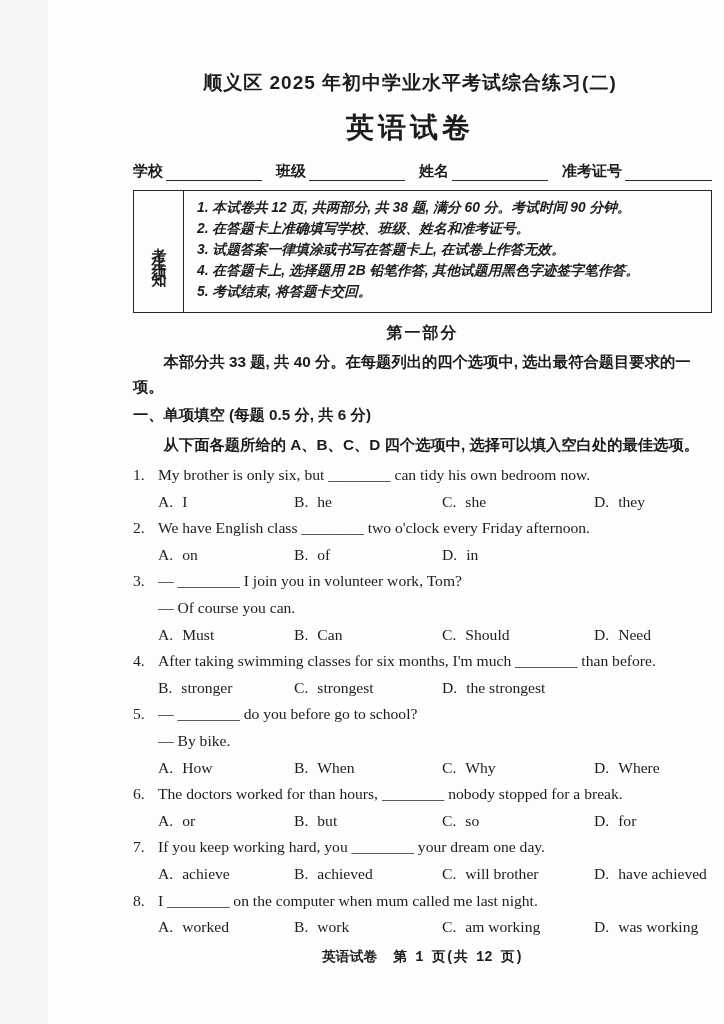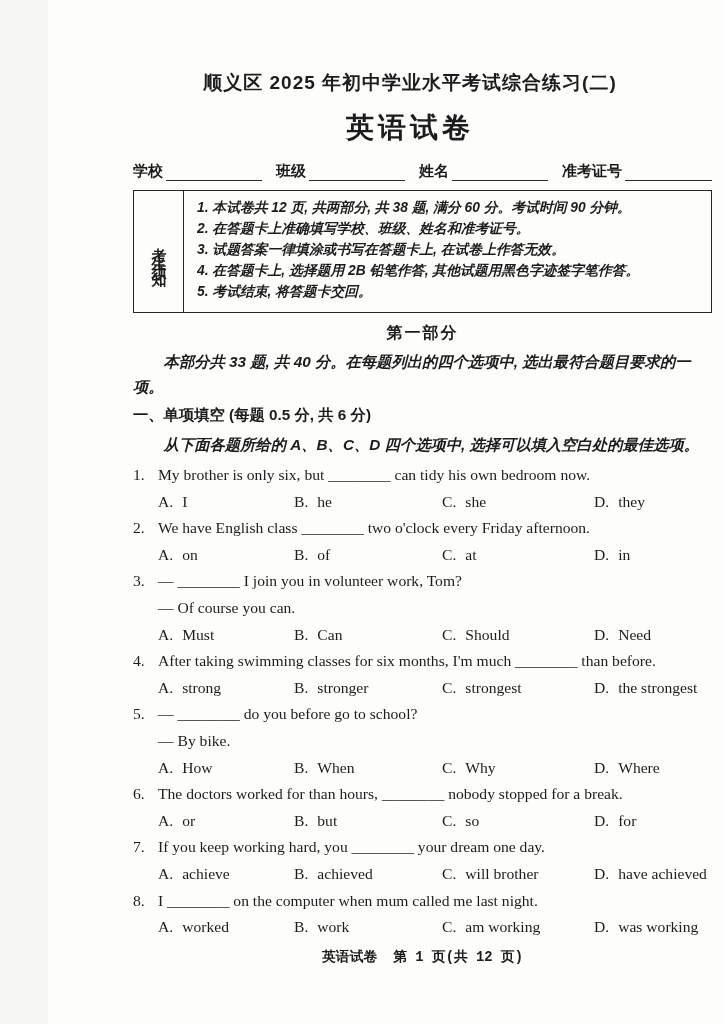--- a/index.html
+++ b/index.html
@@ -105,21 +105,20 @@
     font-size:16px;
     letter-spacing:2px;
   }
   .cn-para{
     margin:5px 0 0 0;
     font-family:"Liberation Sans", sans-serif;
     font-weight:700;
     font-size:15.3px;
     line-height:25px;
     text-indent:2em;
-    font-style:italic;
   }
   .sec-heading{
     margin-top:3px;
     font-family:"Liberation Sans", sans-serif;
     font-weight:700;
     font-size:15.3px;
     line-height:25px;
   }
   
   .questions{margin-top:5px;}
@@ -206,21 +205,20 @@
       </div>
 
       <div class="question">
         <div class="q-line">
           <span class="q-num">2.</span>
           <span class="q-stem">We have English class ________ two o'clock every Friday afternoon.</span>
         </div>
         <div class="q-options">
           <span class="opt"><span class="opt-label">A.</span><span>on</span></span>
           <span class="opt"><span class="opt-label">B.</span><span>of</span></span>
-          <span class="opt"><span class="opt-label">C.</span><span>at</span></span>
           <span class="opt"><span class="opt-label">D.</span><span>in</span></span>
         </div>
       </div>
 
       <div class="question">
         <div class="q-line">
           <span class="q-num">3.</span>
           <span class="q-stem">— ________ I join you in volunteer work, Tom?</span>
         </div>
         <div class="q-extra">— Of course you can.</div>
@@ -231,21 +229,20 @@
           <span class="opt"><span class="opt-label">D.</span><span>Need</span></span>
         </div>
       </div>
 
       <div class="question">
         <div class="q-line">
           <span class="q-num">4.</span>
           <span class="q-stem">After taking swimming classes for six months, I'm much ________ than before.</span>
         </div>
         <div class="q-options">
-          <span class="opt"><span class="opt-label">A.</span><span>strong</span></span>
           <span class="opt"><span class="opt-label">B.</span><span>stronger</span></span>
           <span class="opt"><span class="opt-label">C.</span><span>strongest</span></span>
           <span class="opt"><span class="opt-label">D.</span><span>the strongest</span></span>
         </div>
       </div>
 
       <div class="question">
         <div class="q-line">
           <span class="q-num">5.</span>
           <span class="q-stem">— ________ do you before go to school?</span>

